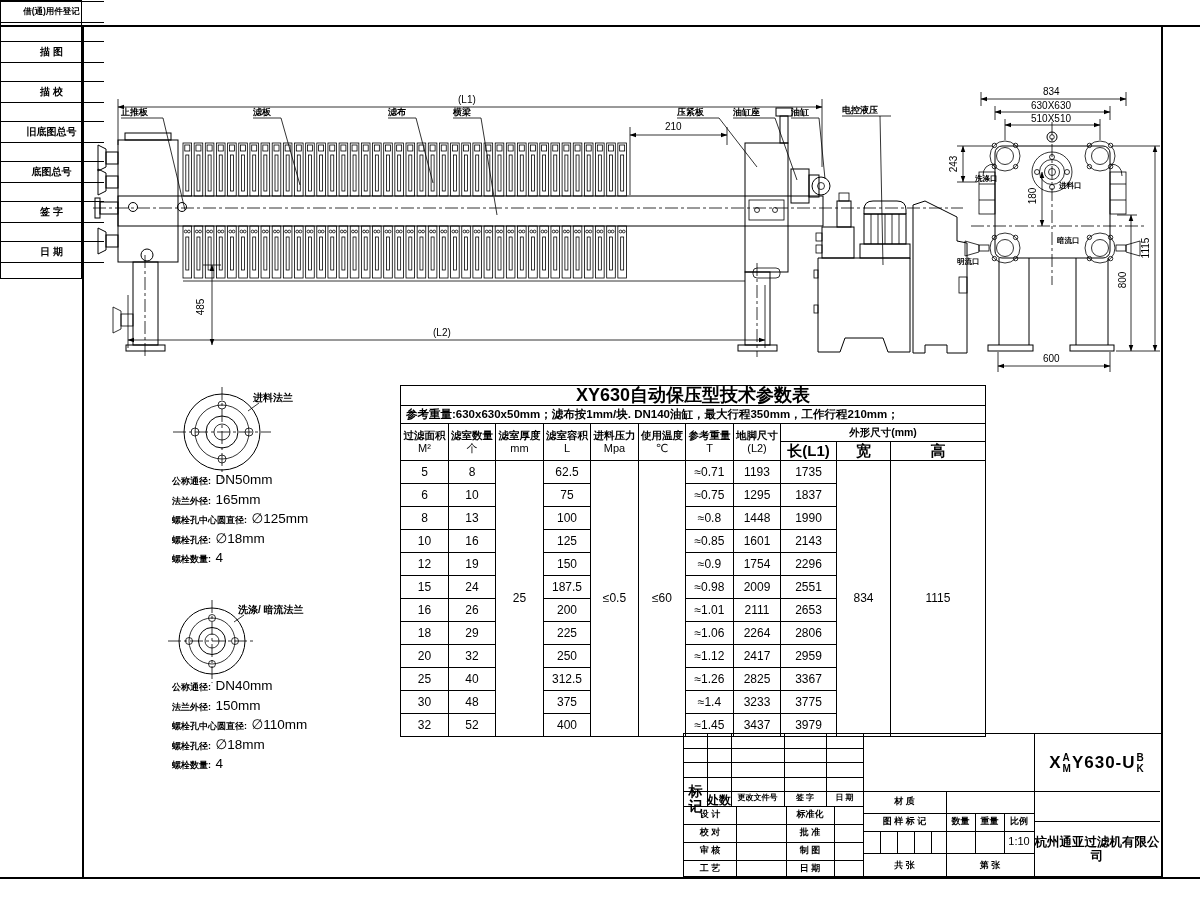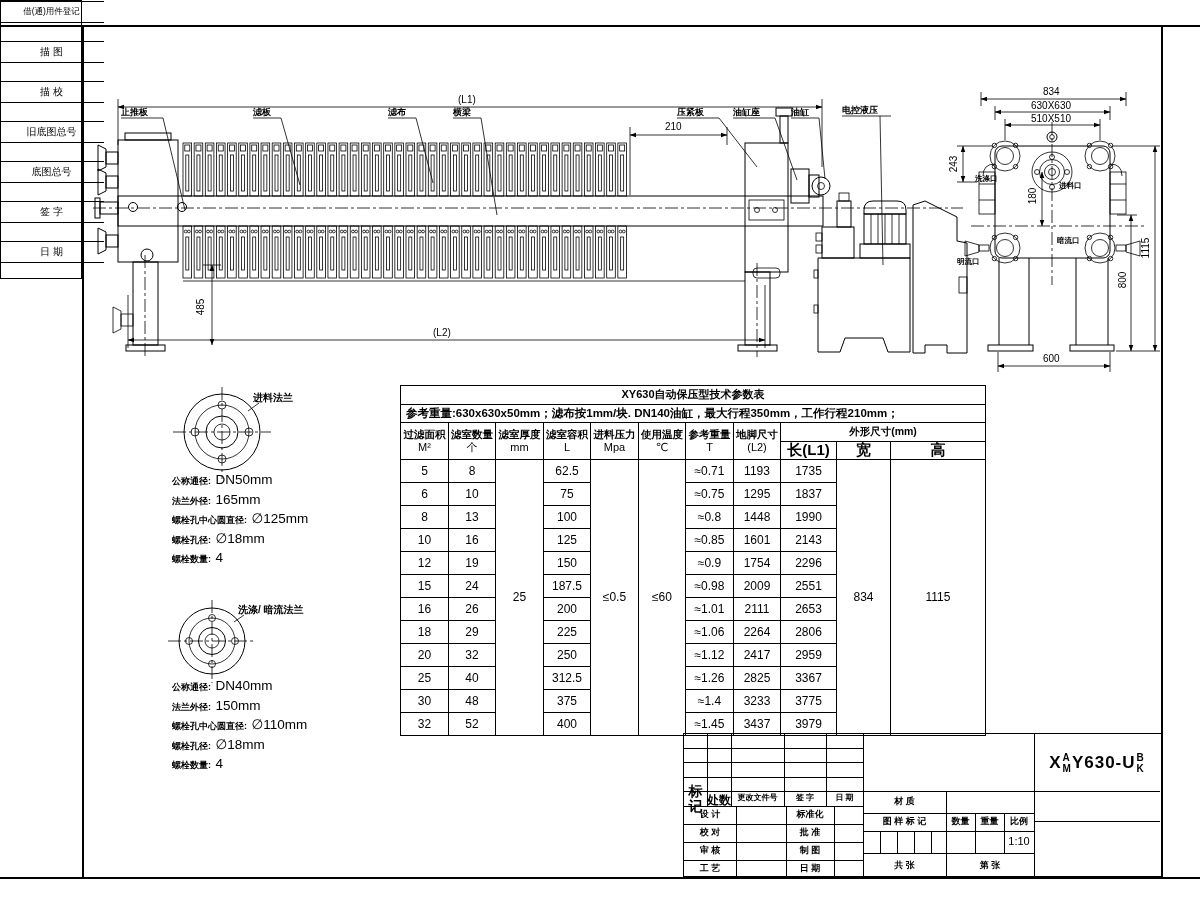--- a/index.html
+++ b/index.html
@@ -8,31 +8,31 @@
   .abs{position:absolute;}
   .hline{position:absolute;background:#000;height:1.5px;}
   .vline{position:absolute;background:#000;width:1.5px;}
   .thin-h{position:absolute;background:#000;height:1px;}
   .thin-v{position:absolute;background:#000;width:1px;}
   .cell{position:absolute;display:flex;align-items:center;justify-content:center;
         text-align:center;line-height:1.05;}
   
   #margin-col{position:absolute;left:0;top:598;width:82px;height:279px;border:1.5px solid #000;box-sizing:border-box;}
   .mbox{position:absolute;left:-1.5px;width:104px;height:22px;border-top:1.5px solid #000;border-bottom:1.5px solid #000;
-        display:flex;align-items:center;justify-content:center;font-size:10px;font-weight:normal;box-sizing:border-box;}
+        display:flex;align-items:center;justify-content:center;font-size:10px;font-weight:bold;box-sizing:border-box;}
   .mbox.small{font-size:8.5px;}
   
   .speclist{position:absolute;width:220px;}
   .specline{white-space:nowrap;height:19.5px;}
   .speck{font-size:9px;font-weight:bold;}
   .specv{font-size:13.5px;}
   
   #param-table{position:absolute;left:400px;top:385px;border-collapse:collapse;table-layout:fixed;}
   #param-table td{border:1px solid #000;text-align:center;padding:0;font-size:12px;height:22px;line-height:1.05;overflow:hidden;}
-  #param-table td.t-title{font-size:11px;font-weight:bold;height:18px;}
+  #param-table td.t-title{font-size:18px;font-weight:bold;height:18px;}
   #param-table td.t-sub{font-size:11.5px;text-align:left;padding-left:5px;height:17px;font-weight:bold;}
   #param-table td.hd{font-size:10.5px;font-weight:bold;height:36px;}
   #param-table td.hd .unit{font-size:11px;font-weight:normal;margin-top:2px;}
   #param-table td.grp{font-size:10.5px;font-weight:bold;height:17px;}
   #param-table td.sub{font-size:15px;font-weight:bold;height:17px;}
   
   svg{position:absolute;overflow:visible;}
   svg .st{fill:none;stroke:#000;stroke-width:1;}
   svg .stt{fill:none;stroke:#000;stroke-width:0.8;}
   svg .cl{fill:none;stroke:#000;stroke-width:0.8;stroke-dasharray:13 3 3 3;}
@@ -908,13 +908,14 @@
           <span>A</span>
           <span>M</span>
         </span>
         <span>Y630-U</span>
         <span class="model-stack">
           <span>B</span>
           <span>K</span>
         </span>
     </div>
   </div>
+  <div class="cell" style="left:350px;top:87px;width:126px;height:57px;font-size:12.5px">杭州通亚过滤机有限公司</div>
 </div>
 
 </body></html>

